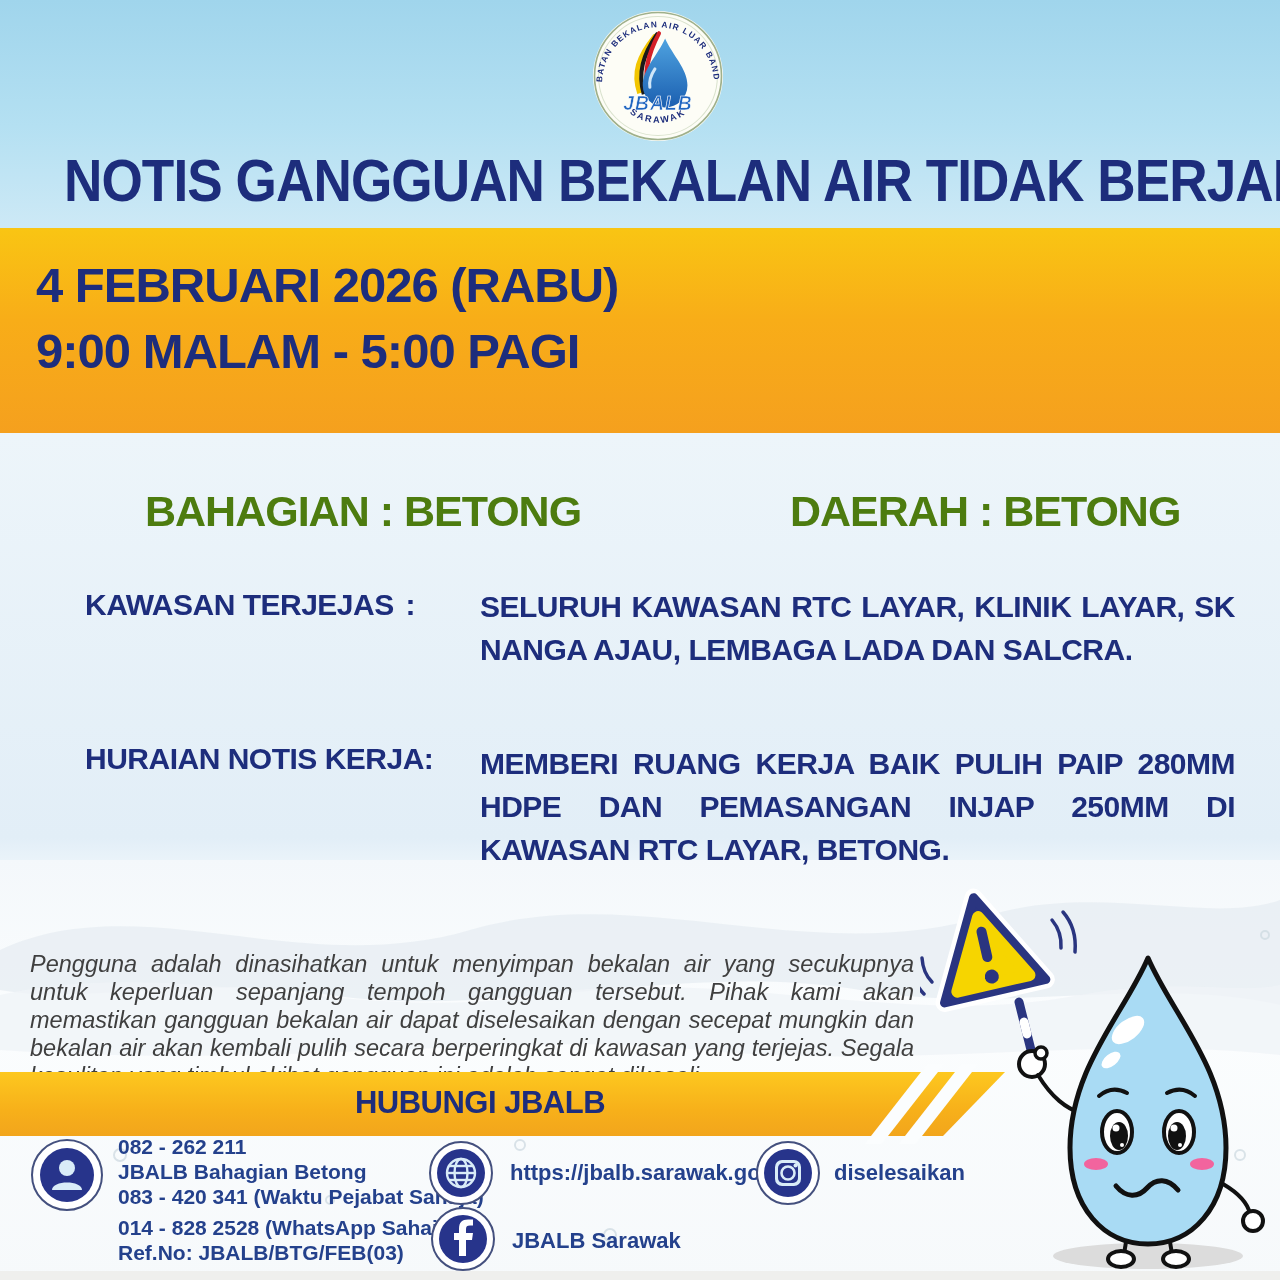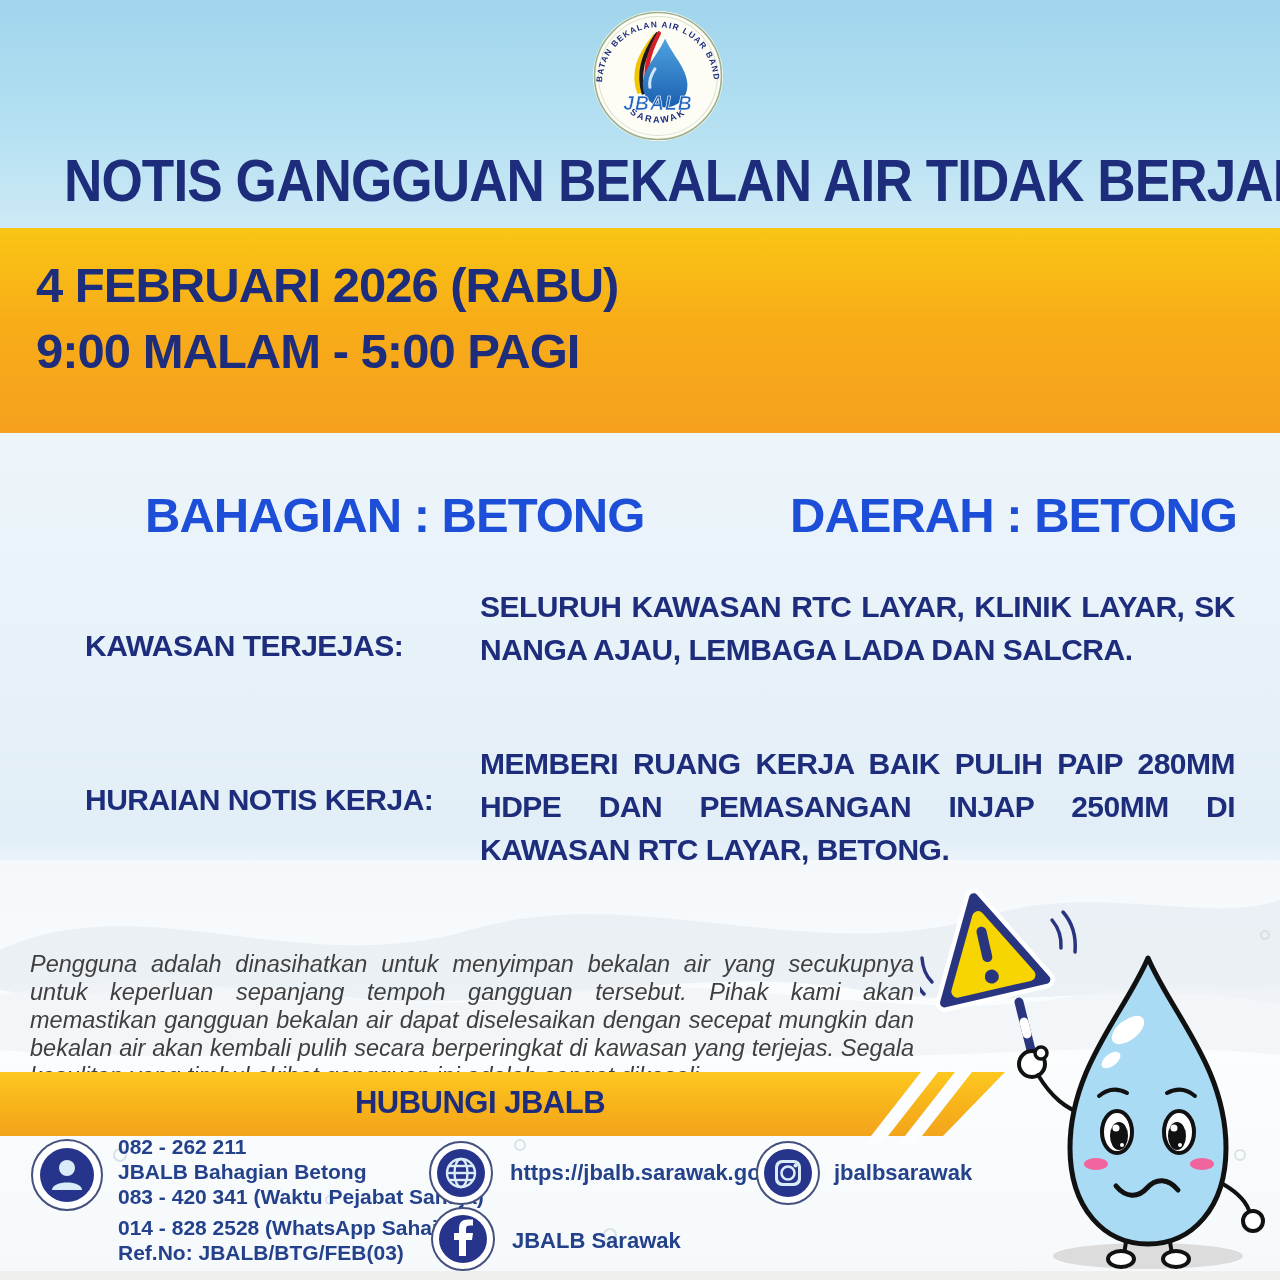--- a/index.html
+++ b/index.html
@@ -24,27 +24,27 @@
     position:absolute;left:0;top:147px;width:1280px;text-align:center;
     font-size:59px;font-weight:bold;color:#1d2d7c;white-space:nowrap;
     transform:scaleX(.9);transform-origin:center;letter-spacing:-1px;
   }
 
   
   .schedule{position:absolute;left:0;top:252px;width:1280px;text-align:left;color:#1d2d7c;margin-left:36px;}
   .schedule .line{font-size:49px;font-weight:bold;line-height:66px;letter-spacing:-1px;}
 
   
-  .loc{position:absolute;top:487px;font-size:49px;font-weight:bold;color:#1d4ed8;letter-spacing:-1px;white-space:nowrap;}
+  .loc{position:absolute;top:487px;font-size:43px;font-weight:bold;color:#4d7c0f;letter-spacing:-1px;white-space:nowrap;}
   .loc.bahagian{left:145px;}
   .loc.daerah{left:790px;}
 
   
-  .detail-label-row{position:absolute;left:85px;width:330px;display:flex;
-    font-size:30px;font-weight:bold;color:#1d2d7c;letter-spacing:-0.5px;white-space:nowrap;margin-top:41px;}
+  .detail-label-row{position:absolute;left:85px;width:330px;display:flex;justify-content:space-between;
+    font-size:30px;font-weight:bold;color:#1d2d7c;letter-spacing:-0.5px;white-space:nowrap;}
   .detail-value{position:absolute;left:480px;width:755px;
     font-size:30px;font-weight:bold;color:#1d2d7c;letter-spacing:-0.5px;
     line-height:43px;text-align:justify;}
   .row1-label{top:588px;}
   .row1-value{top:585px;}
   .row2-label{top:742px;}
   .row2-value{top:742px;}
 
   
   .advisory{position:absolute;left:30px;top:950px;width:884px;
@@ -254,16 +254,16 @@
   <div class="facebook-label contact-text">JBALB Sarawak</div>
 
   <svg class="icon icon-instagram" viewBox="0 0 66 66">
     <circle cx="33" cy="33" r="31" fill="#ffffff" stroke="#44507e" stroke-width="2"></circle>
     <circle cx="33" cy="33" r="24" fill="#27348b"></circle>
     <rect x="20" y="20" width="26" height="26" rx="7" fill="#d9ecf8"></rect>
     <rect x="23" y="23" width="20" height="20" rx="5" fill="#27348b"></rect>
     <circle cx="33" cy="33" r="6.5" fill="none" stroke="#d9ecf8" stroke-width="2.6"></circle>
     <circle cx="40.5" cy="25.5" r="2" fill="#d9ecf8"></circle>
   </svg>
-  <div class="instagram-label contact-text">jbalbsarawak</div>
+  <div class="instagram-label contact-text">diselesaikan</div>
 
   <div class="bg-bottom-strip"></div>
 </div>
 
 </body></html>

